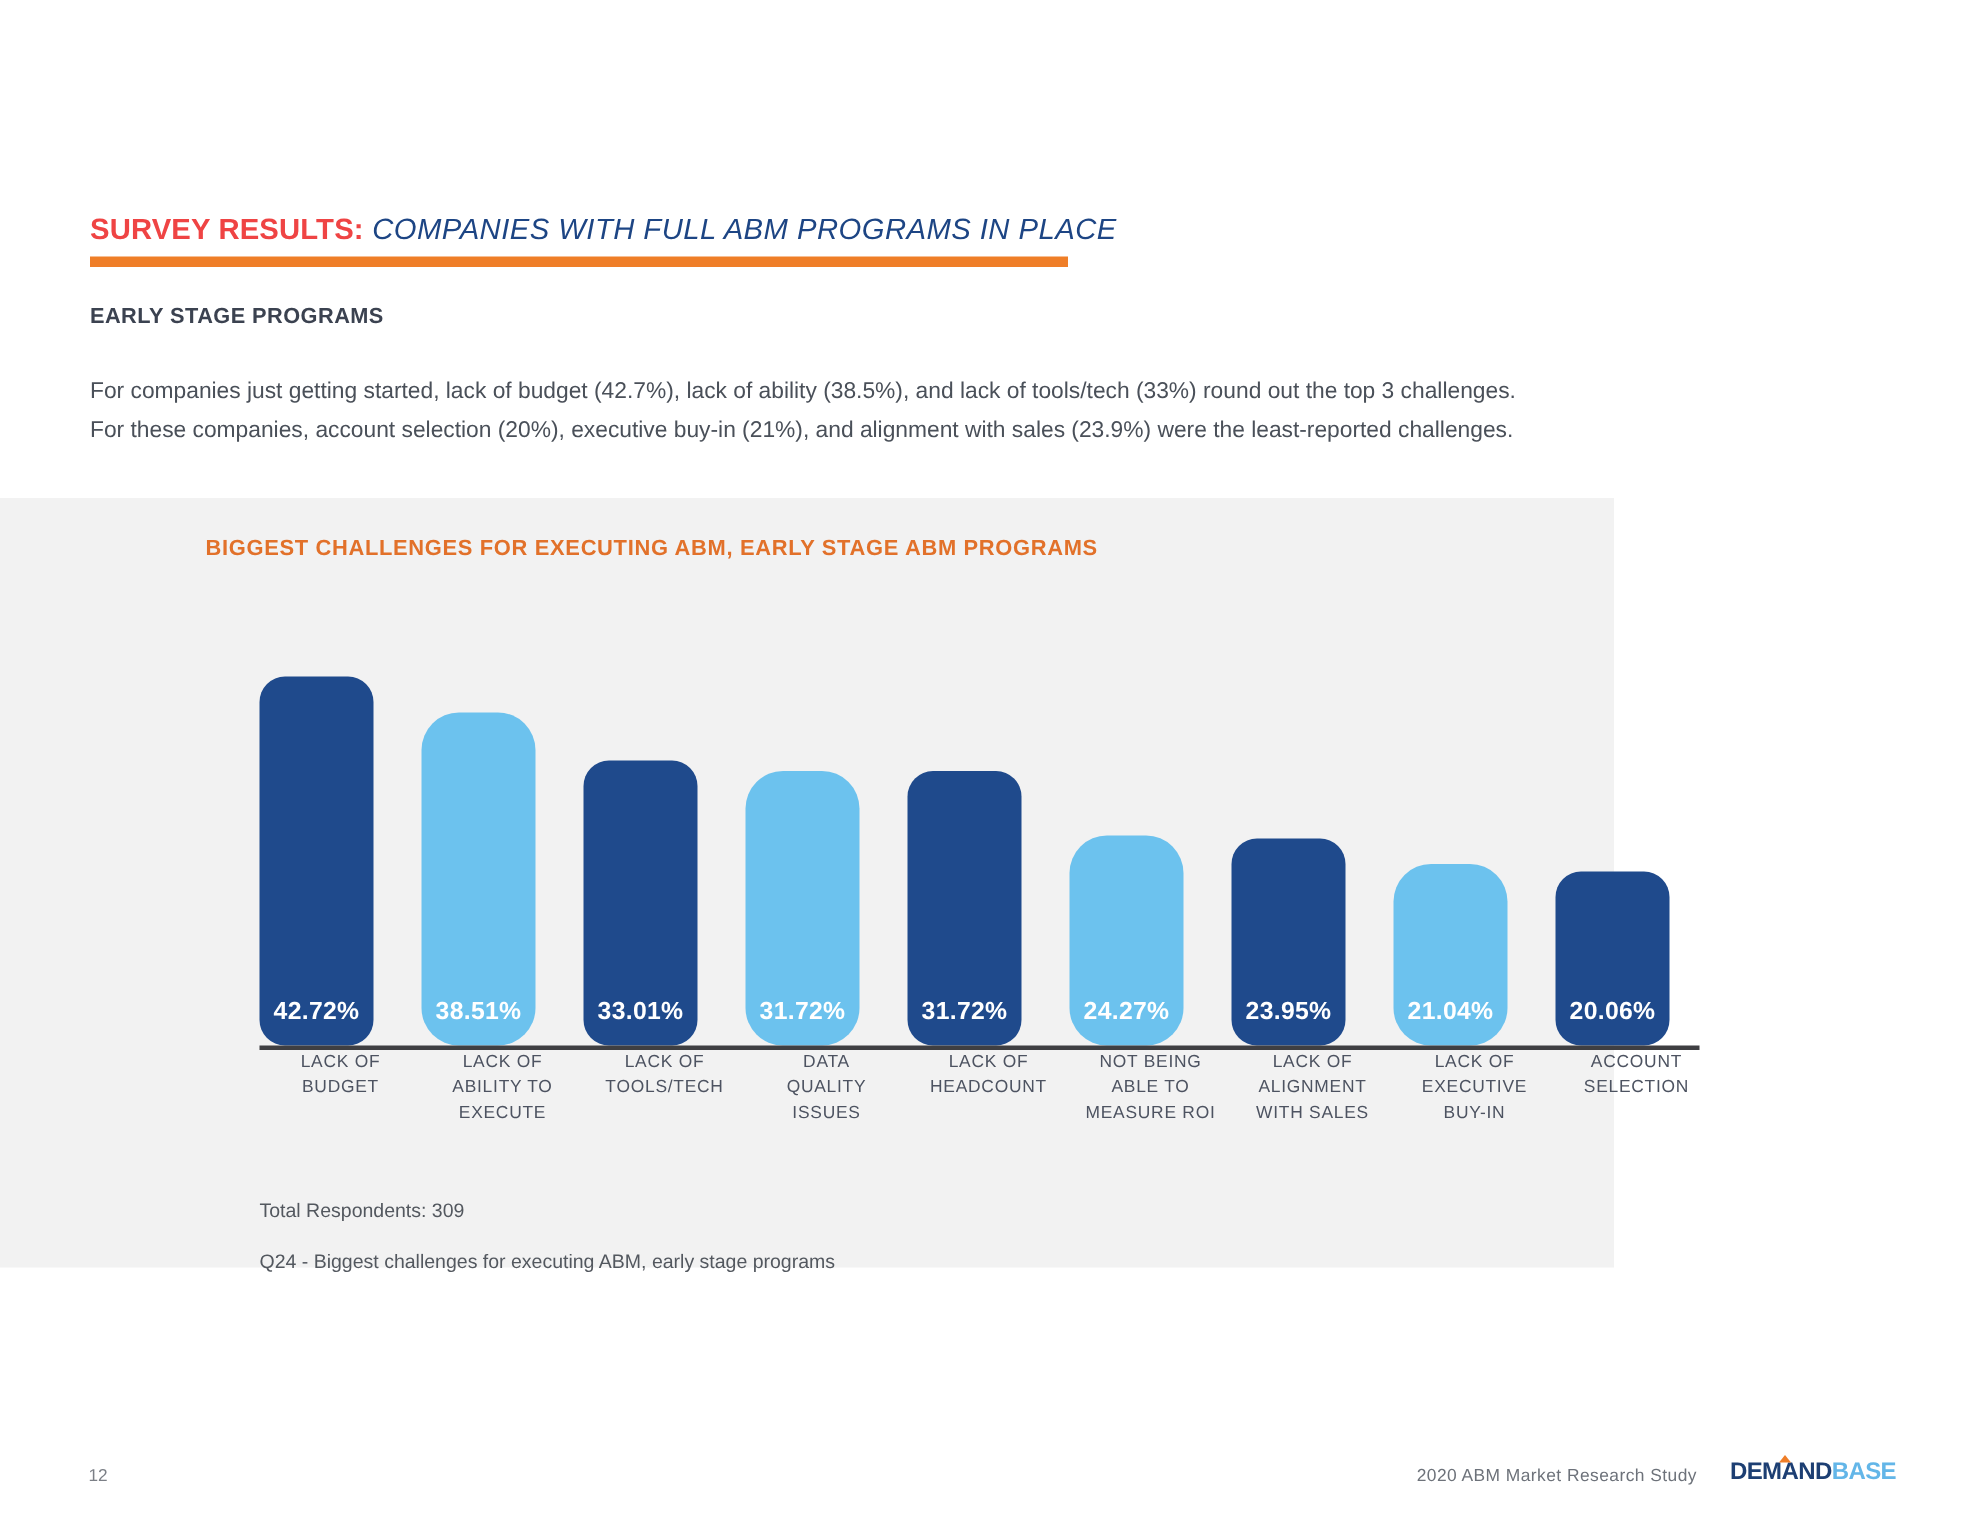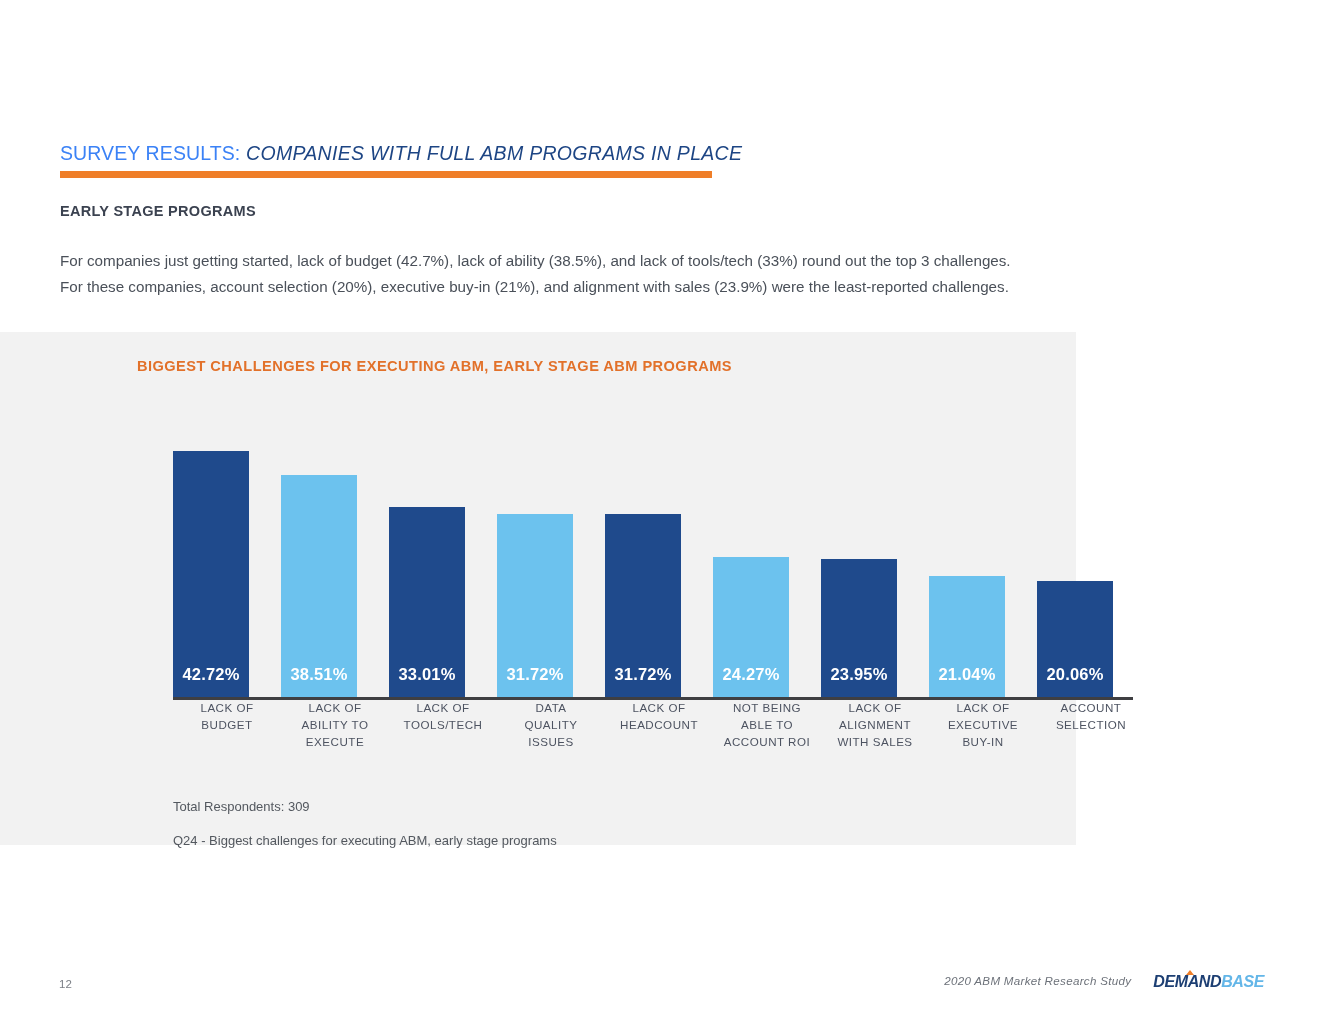--- a/index.html
+++ b/index.html
@@ -22,22 +22,22 @@
     top: 142px;
     width: 1200px;
   }
   .title-line {
     font-size: 19.5px;
     letter-spacing: 0.2px;
     color: #1f4a8c;
     white-space: nowrap;
   }
   .title-strong {
-    font-weight: normal;
-    color: #3b82f6;
+    font-weight: bold;
+    color: #ef4444;
     letter-spacing: 0.1px;
   }
   .title-rest {
     font-weight: normal;
     color: #1d4584;
     letter-spacing: 0.3px;
     font-style: italic;
   }
   .title-rule {
     position: absolute;
@@ -113,22 +113,22 @@
     align-items: flex-end;
     flex: 0 0 108px;
   }
   .bar {
     width: 76px;
     position: relative;
     display: flex;
     align-items: flex-end;
     justify-content: center;
   }
-  .bar.dark { background: #1f4a8c; }
-  .bar.light { background: #6cc2ee; }
+  .bar.dark { background: #1f4a8c; border-radius: 17px; }
+  .bar.light { background: #6cc2ee; border-radius: 25px; }
   .bar-value {
     color: #ffffff;
     font-size: 16.5px;
     font-weight: bold;
     letter-spacing: 0.2px;
     padding-bottom: 13px;
     white-space: nowrap;
   }
 
   .axis-line {
@@ -174,23 +174,22 @@
     left: 59px;
     top: 978px;
     font-size: 11.5px;
     color: #7b7f86;
   }
   .footer-right {
     position: absolute;
     right: 56px;
     top: 974px;
     display: flex;
-    align-items: flex-start;
+    align-items: flex-end;
     gap: 22px;
-    font-style: italic;
   }
   .footer-note {
     font-size: 11.6px;
     color: #6d727a;
     letter-spacing: 0.3px;
   }
   .logo {
     position: relative;
     font-size: 16px;
     font-weight: bold;
@@ -302,21 +301,21 @@
         <span>QUALITY</span>
         <span>ISSUES</span>
       </div>
       <div class="cat-label">
         <span>LACK OF</span>
         <span>HEADCOUNT</span>
       </div>
       <div class="cat-label">
         <span>NOT BEING</span>
         <span>ABLE TO</span>
-        <span>ACCOUNT ROI</span>
+        <span>MEASURE ROI</span>
       </div>
       <div class="cat-label">
         <span>LACK OF</span>
         <span>ALIGNMENT</span>
         <span>WITH SALES</span>
       </div>
       <div class="cat-label">
         <span>LACK OF</span>
         <span>EXECUTIVE</span>
         <span>BUY-IN</span>

